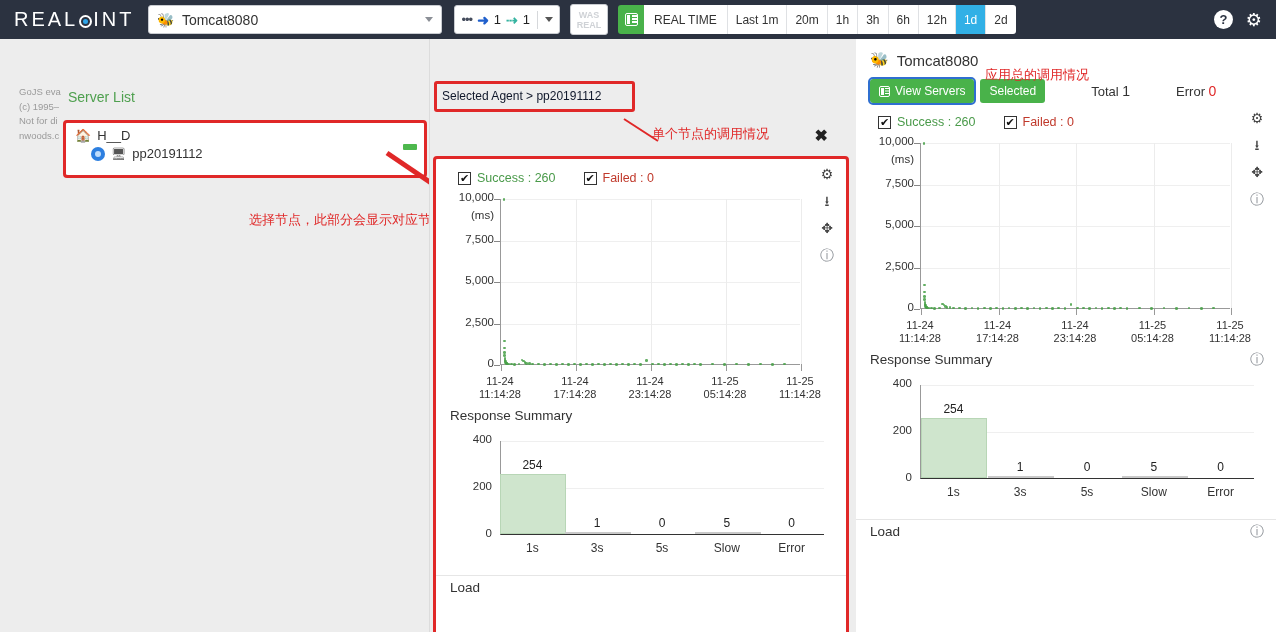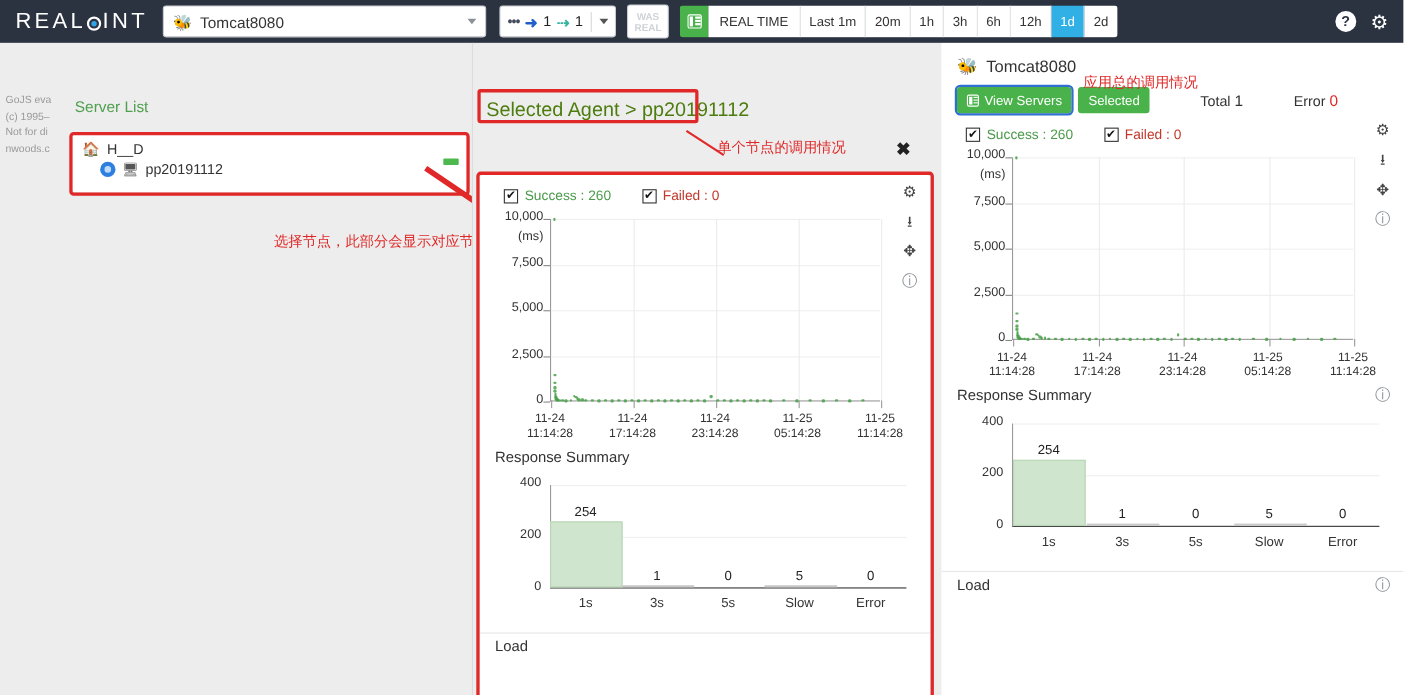--- a/index.html
+++ b/index.html
@@ -70,21 +70,21 @@
     display:flex;align-items:center;justify-content:center;
   }
   .gear-w { color:#fff; font-size:18px; line-height:1; }
 
   
   .main { display:flex; height:593px; }
   .left {
     width:430px; background:#ededed; position:relative; border-right:1px solid #dcdcdc; overflow:hidden;
   }
   .gojs-wm {
-    position:absolute; left:5px; top:46px; font-size:9.5px; color:#9a9a9a; line-height:14.5px;
+    position:absolute; left:19px; top:46px; font-size:9.5px; color:#9a9a9a; line-height:14.5px;
     width:52px; overflow:hidden; white-space:nowrap;
   }
   .server-list-title {
     position:absolute; left:68px; top:50px; font-size:14px; color:#4fa04f;
   }
   .node-panel {
     position:absolute; left:65px; top:83px; width:360px; height:53px; background:#fff;
     border-radius:4px; box-shadow:0 1px 3px rgba(0,0,0,.18);
   }
   .node-hdr { display:flex; align-items:center; padding:6px 0 0 10px; gap:6px; }
@@ -107,21 +107,21 @@
   .anno-cn-1 {
     position:absolute; left:249px; top:172px; font-size:13px; color:#e02828; white-space:nowrap;
   }
   .red-arrow-1 {
     position:absolute; left:385px; top:110px; width:80px; height:60px; pointer-events:none;
   }
 
   
   .mid { width:426px; background:#ededed; position:relative; overflow:hidden; }
   .breadcrumb {
-    position:absolute; left:12px; top:50px; font-size:18px; color:#4d7c0f; white-space:nowrap;
+    position:absolute; left:12px; top:50px; font-size:12px; color:#0f172a; white-space:nowrap;
   }
   .red-box-bc {
     position:absolute; left:4px; top:42px; width:201px; height:31px; border:3px solid #e02828; border-radius:3px;
   }
   .anno-cn-2 { position:absolute; left:222px; top:86px; font-size:13px; color:#e02828; white-space:nowrap;}
   .red-arrow-2 { position:absolute; left:190px; top:78px; width:40px; height:26px; }
   .close-x { position:absolute; right:28px; top:87px; font-size:16px; font-weight:bold; color:#222; cursor:pointer;}
   .panel-card {
     position:absolute; left:6px; top:120px; right:10px; bottom:-10px; background:#fff;
     border-radius:3px; box-shadow:0 1px 3px rgba(0,0,0,.12);

